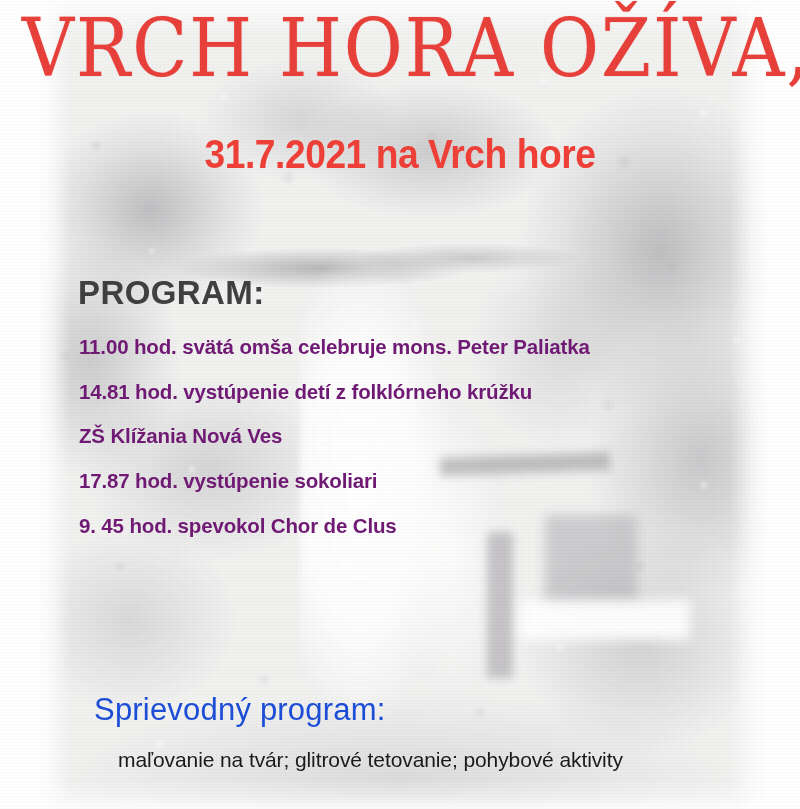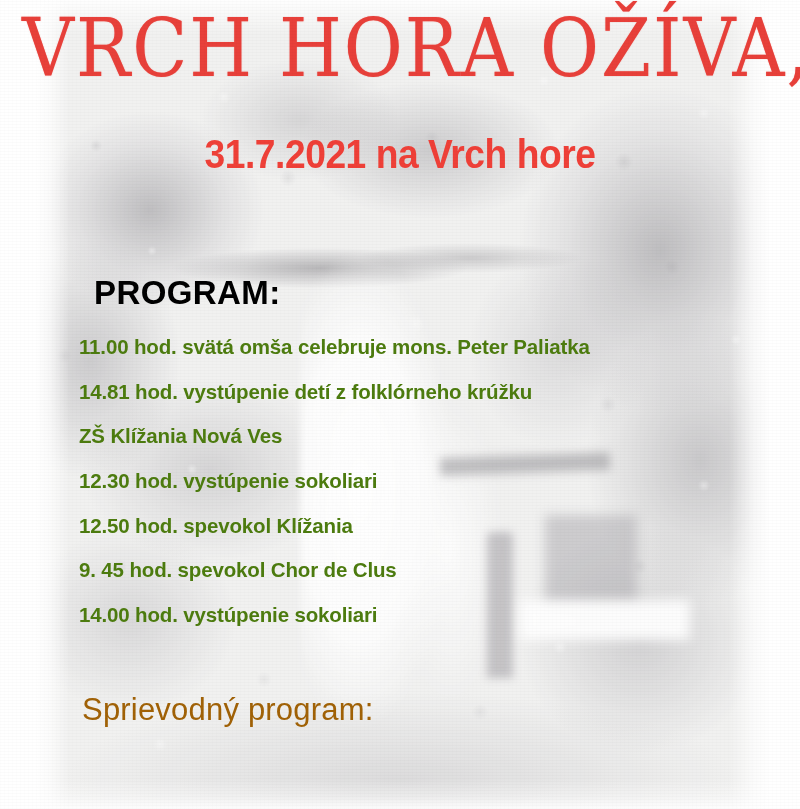--- a/index.html
+++ b/index.html
@@ -184,52 +184,51 @@
     font-size: 40px;
     font-weight: 700;
     letter-spacing: -0.5px;
     transform: scaleX(.93);
   }
 
   .program-heading {
     position: absolute;
     left: 78px;
     top: 274px;
-    color: #000000;
+    color: #404040;
     font-size: 33px;
     font-weight: 700;
     letter-spacing: .4px;
-    margin-left: 16px;
   }
 
   .program-list {
     position: absolute;
     left: 79px;
     top: 333px;
     width: 660px;
     list-style: none;
     margin: 0;
     padding: 0;
   }
 
   .program-list li {
     height: 44.7px;
     line-height: 28px;
-    color: #4d7c0f;
+    color: #701a75;
     font-size: 20.5px;
     font-weight: 700;
     letter-spacing: -0.15px;
     white-space: nowrap;
   }
 
   .side-heading {
     position: absolute;
-    left: 82px;
+    left: 94px;
     top: 692px;
-    color: #a16207;
+    color: #1d4ed8;
     font-size: 31px;
     font-weight: 400;
     letter-spacing: .2px;
   }
 
   .side-text {
     position: absolute;
     left: 118px;
     top: 748px;
     color: #1b1b1b;
@@ -271,25 +270,24 @@
     <div class="title">VRCH HORA OŽÍVA,</div>
 
     <div class="date-line">31.7.2021 na Vrch hore</div>
 
     <div class="program-heading">PROGRAM:</div>
 
     <ul class="program-list">
       <li>11.00 hod. svätá omša celebruje mons. Peter Paliatka</li>
       <li>14.81 hod. vystúpenie detí z folklórneho krúžku</li>
       <li>ZŠ Klížania Nová Ves</li>
-      <li>12.30 hod. vystúpenie sokoliari</li>
-      <li>12.50 hod. spevokol Klížania</li>
+      <li>17.87 hod. vystúpenie sokoliari</li>
       <li>9. 45 hod. spevokol Chor de Clus</li>
-      <li>14.00 hod. vystúpenie sokoliari</li>
     </ul>
 
     <div class="side-heading">Sprievodný program:</div>
 
+    <div class="side-text">maľovanie na tvár; glitrové tetovanie; pohybové aktivity</div>
 
   </div>
 
   <div class="grain"></div>
 </div>
 
 </body></html>

